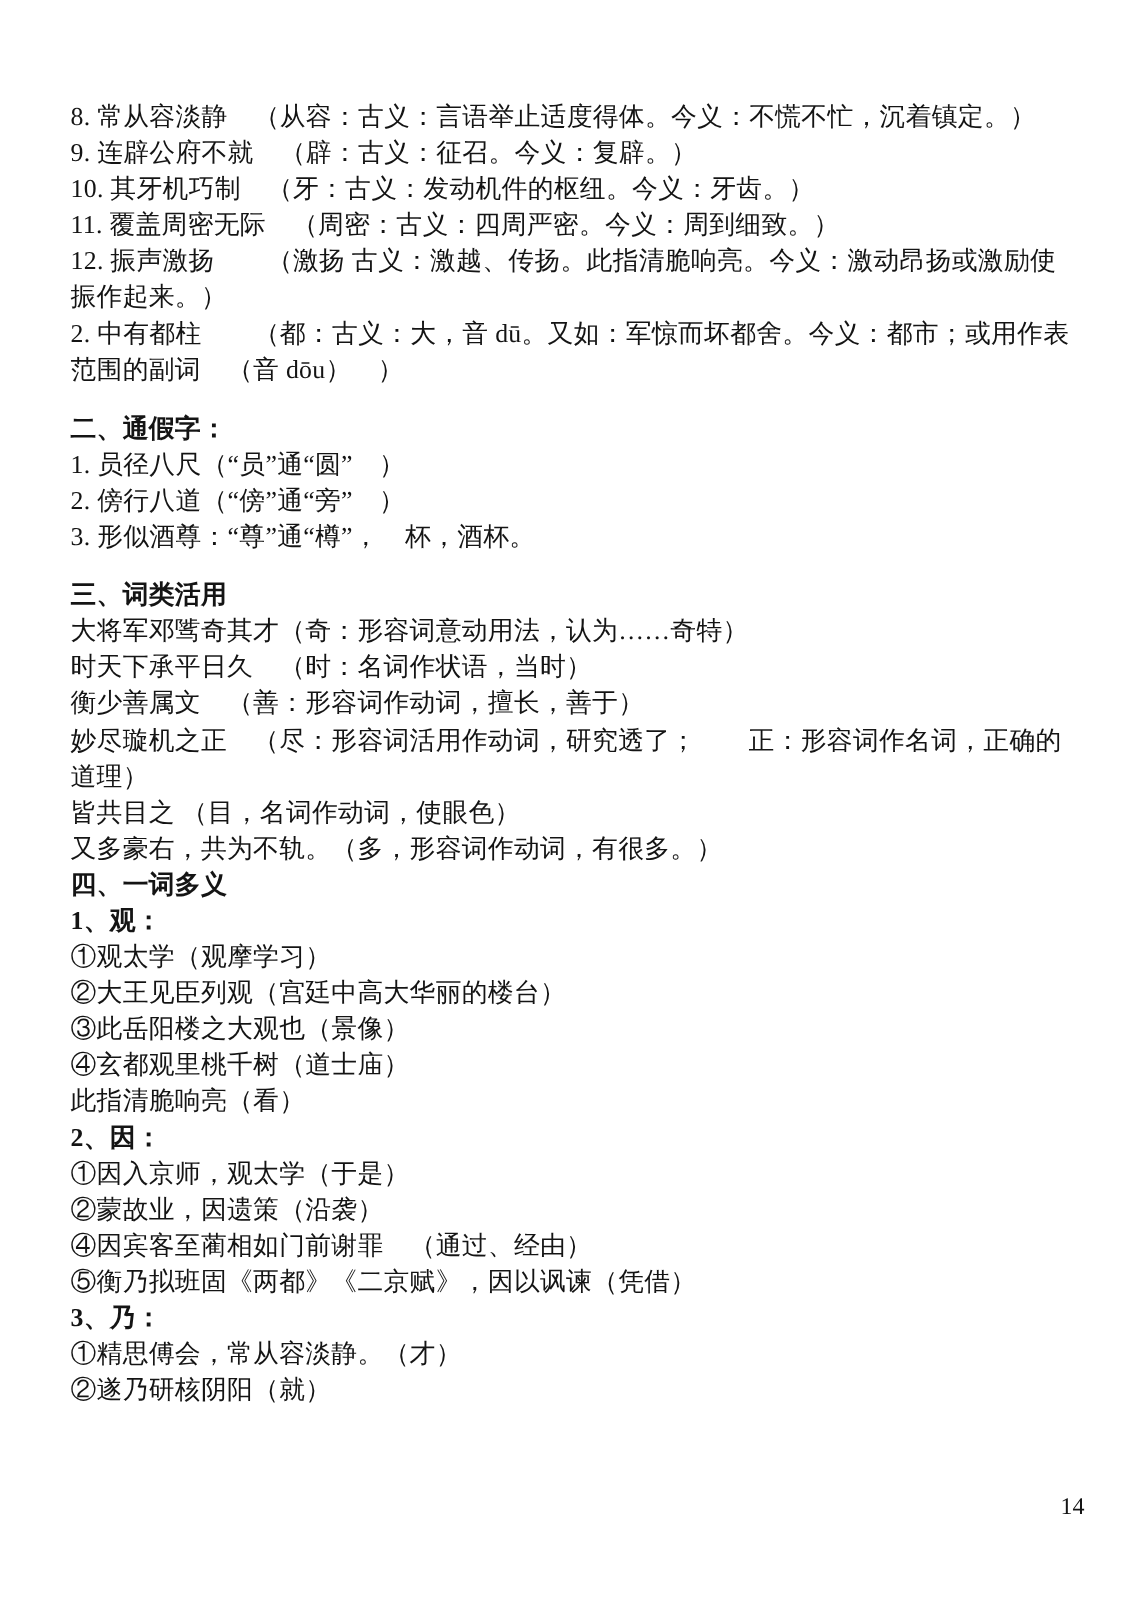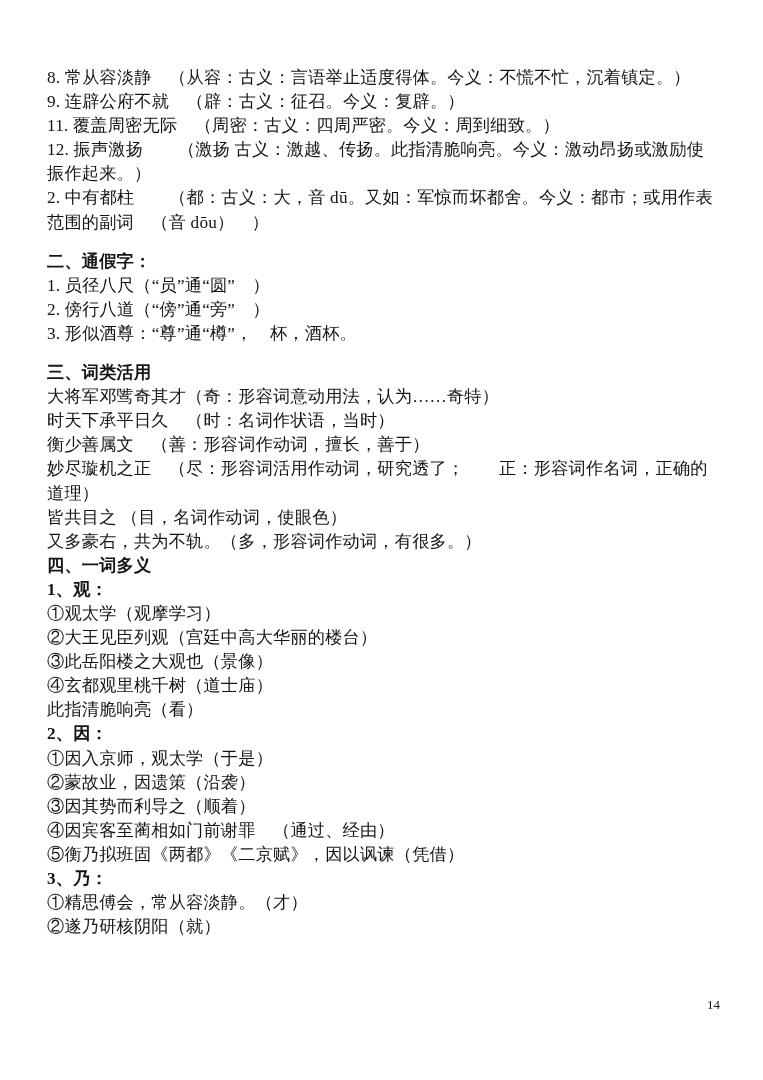--- a/index.html
+++ b/index.html
@@ -33,32 +33,33 @@
     min-height: 15px;
     height: 15px;
   }
   .line.bold {
     font-weight: bold;
   }
   .page-number {
     position: absolute;
     left: 707px;
     top: 997px;
-    font-size: 13px;
+    font-size: 16px;
     line-height: 16px;
     color: #141414;
   }
 </style>
 </head>
 <body>
 
 <div class="page">
   <div class="content">
       <div class="line">8. 常从容淡静　（从容：古义：言语举止适度得体。今义：不慌不忙，沉着镇定。）</div>
       <div class="line">9. 连辟公府不就　（辟：古义：征召。今义：复辟。）</div>
+      <div class="line">10. 其牙机巧制　（牙：古义：发动机件的枢纽。今义：牙齿。）</div>
       <div class="line">11. 覆盖周密无际　（周密：古义：四周严密。今义：周到细致。）</div>
       <div class="line">12. 振声激扬　　（激扬 古义：激越、传扬。此指清脆响亮。今义：激动昂扬或激励使</div>
       <div class="line">振作起来。）</div>
       <div class="line">2. 中有都柱　　（都：古义：大，音 dū。又如：军惊而坏都舍。今义：都市；或用作表</div>
       <div class="line">范围的副词　（音 dōu）　）</div>
       <div class="line blank"></div>
       <div class="line bold">二、通假字：</div>
       <div class="line">1. 员径八尺（“员”通“圆”　）</div>
       <div class="line">2. 傍行八道（“傍”通“旁”　）</div>
       <div class="line">3. 形似酒尊：“尊”通“樽”，　杯，酒杯。</div>
@@ -74,21 +75,20 @@
       <div class="line bold">四、一词多义</div>
       <div class="line bold">1、观：</div>
       <div class="line">①观太学（观摩学习）</div>
       <div class="line">②大王见臣列观（宫廷中高大华丽的楼台）</div>
       <div class="line">③此岳阳楼之大观也（景像）</div>
       <div class="line">④玄都观里桃千树（道士庙）</div>
       <div class="line">此指清脆响亮（看）</div>
       <div class="line bold">2、因：</div>
       <div class="line">①因入京师，观太学（于是）</div>
       <div class="line">②蒙故业，因遗策（沿袭）</div>
-      <div class="line">③因其势而利导之（顺着）</div>
       <div class="line">④因宾客至蔺相如门前谢罪　（通过、经由）</div>
       <div class="line">⑤衡乃拟班固《两都》《二京赋》，因以讽谏（凭借）</div>
       <div class="line bold">3、乃：</div>
       <div class="line">①精思傅会，常从容淡静。（才）</div>
       <div class="line">②遂乃研核阴阳（就）</div>
     </div>
   <div class="page-number">14</div>
 </div>
 
 </body></html>

